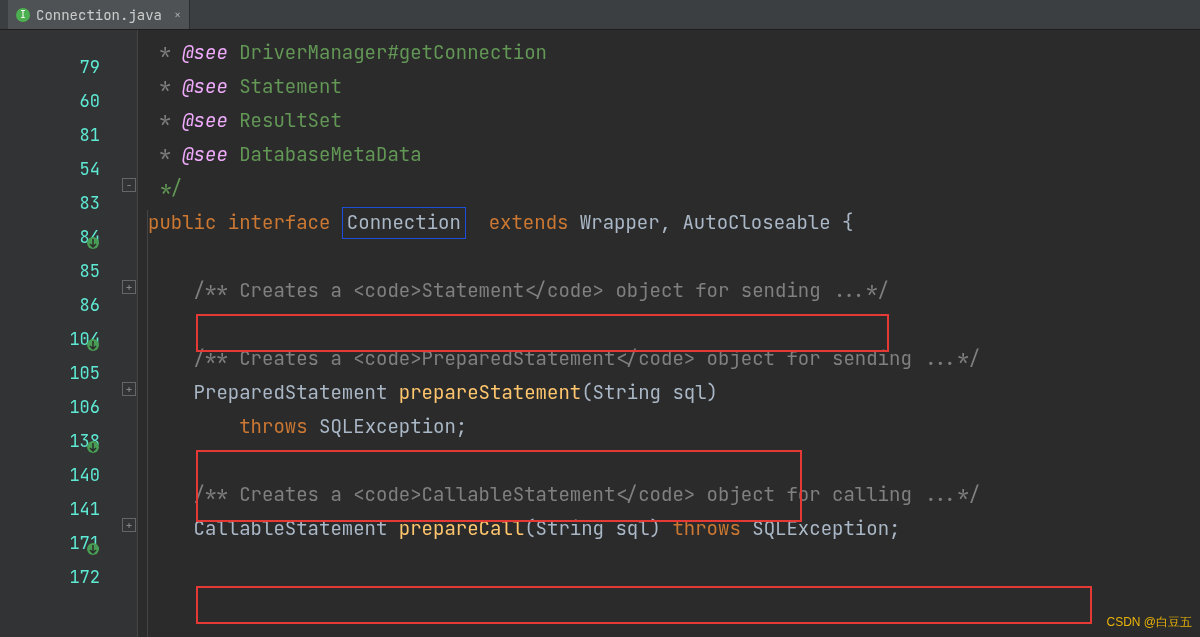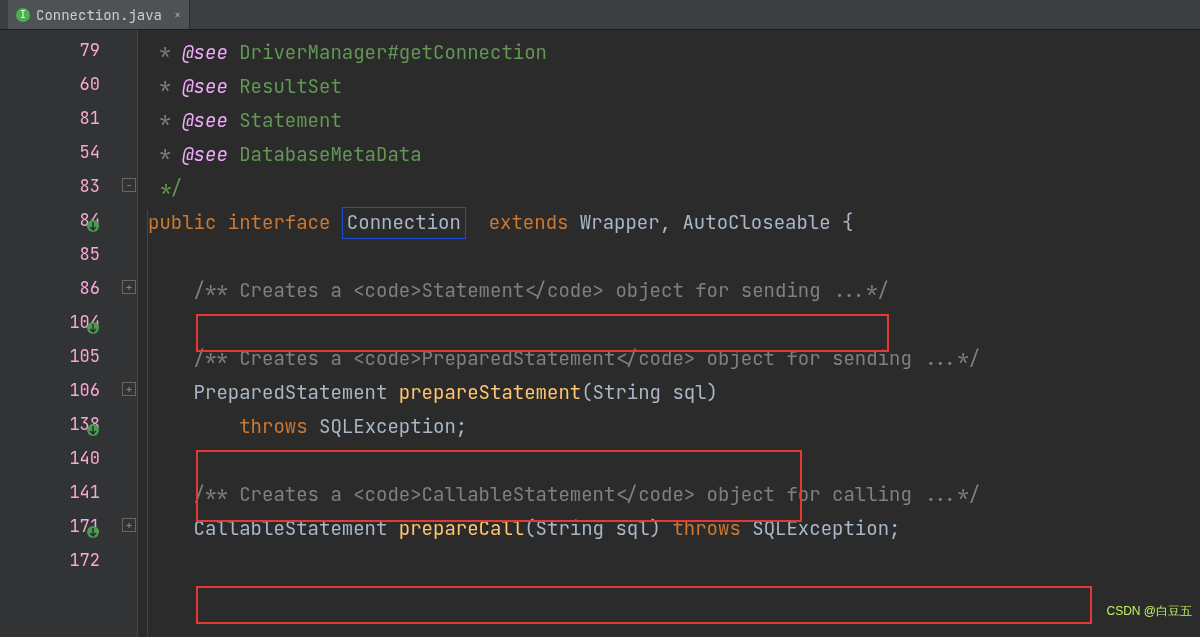--- a/index.html
+++ b/index.html
@@ -3,38 +3,38 @@
 <meta charset="utf-8">
 <style>
   * { margin:0; padding:0; box-sizing:border-box; }
   html,body { width:1200px; height:637px; background:#2b2b2b; font-family:"JetBrains Mono","Consolas",monospace; font-size:18px; overflow:hidden; }
   .tab-bar { height:30px; background:#3c3f41; display:flex; align-items:stretch; border-bottom:1px solid #1e1e1e; padding-left:8px;}
   .tab { background:#4e5254; color:#bbbbbb; display:flex; align-items:center; padding:0 8px; gap:6px; font-size:14px; border-right:1px solid #2b2b2b;}
   .tab.active { background:#4e5254; color:#cccccc; }
   .tab .file-icon { width:14px; height:14px; border-radius:50%; background:#4caf50; display:flex; align-items:center; justify-content:center; font-size:10px; color:#fff; }
   .tab .close { color:#aaa; font-size:12px; margin-left:6px;}
   .editor { display:flex; height:calc(637px - 30px); background:#2b2b2b; }
-  .gutter { width:120px; background:#313335; color:#f9a8d4; text-align:right; padding-top:3px; user-select:none; position:relative;}
+  .gutter { width:120px; background:#313335; color:#5eead4; text-align:right; padding-top:20px; user-select:none; position:relative;}
   .gutter-line { height:34px; line-height:34px; padding-right:20px; font-size:17px; position:relative;}
   .gutter-arrow { position:absolute; left:85px; top:8px; width:16px; height:16px; }
   .gutter-arrow svg { width:16px; height:16px; }
   .fold-col { width:18px; background:#313335; border-right:1px solid #444; padding-top:6px; position:relative;}
   .fold-mark { position:absolute; left:2px; width:14px; height:14px; border:1px solid #666; color:#888; font-size:11px; line-height:12px; text-align:center;}
   .code { flex:1; padding-top:6px; padding-left:10px; position:relative; color:#a9b7c6;}
   .line { height:34px; line-height:34px; white-space:pre; font-size:19px; letter-spacing:0px;}
   .c-comment { color:#808080; }
   .c-doctag { color:#f0abfc; font-style:italic;}
   .c-docplain { color:#629755; }
   .c-keyword { color:#cc7832; }
   .c-type { color:#a9b7c6; }
   .c-method { color:#ffc66d; }
   .c-paren { color:#a9b7c6; }
   .hlbox { border:1px solid #1d4ed8; padding:0px 4px 0px 4px; display:inline-block; line-height:30px;}
   .hlbox-multi { border:2px solid #e53935; position:absolute;}
-  .watermark { position:absolute; right:8px; bottom:17px; color:#bef264; font-size:12px; font-family:sans-serif;}
+  .watermark { position:absolute; right:8px; bottom:6px; color:#eab308; font-size:12px; font-family:sans-serif;}
   .bracket-guide { position:absolute; left:9px; top:180px; bottom:0; width:1px; background:#444;}
 </style>
 </head>
 <body>
 
 <div class="tab-bar">
   <div class="tab active">
     <span class="file-icon">I</span>
     <span>Connection.java</span>
     <span class="close">×</span>
@@ -86,22 +86,22 @@
     <div class="fold-mark" style="top:148px">−</div>
     <div class="fold-mark" style="top:250px">+</div>
     <div class="fold-mark" style="top:352px">+</div>
     <div class="fold-mark" style="top:488px">+</div>
   </div>
 
   <div class="code">
     <div class="bracket-guide"></div>
 
     <div class="line"><span class="c-comment"> * </span><span class="c-doctag">@see</span><span class="c-docplain"> DriverManager#getConnection</span></div>
+    <div class="line"><span class="c-comment"> * </span><span class="c-doctag">@see</span><span class="c-docplain"> Statement</span></div>
     <div class="line"><span class="c-comment"> * </span><span class="c-doctag">@see</span><span class="c-docplain"> ResultSet</span></div>
-    <div class="line"><span class="c-comment"> * </span><span class="c-doctag">@see</span><span class="c-docplain"> Statement</span></div>
     <div class="line"><span class="c-comment"> * </span><span class="c-doctag">@see</span><span class="c-docplain"> DatabaseMetaData</span></div>
     <div class="line"><span class="c-docplain"> */</span></div>
 
     <div class="line"><span class="c-keyword">public </span><span class="c-keyword">interface </span><span class="hlbox"><span class="c-type">Connection</span></span><span class="c-keyword">  extends </span><span class="c-type">Wrapper, AutoCloseable {</span></div>
 
     <div class="line"></div>
 
     <div class="line">    <span class="c-comment">/** Creates a &lt;code&gt;Statement&lt;/code&gt; object for sending ...*/</span></div>
     <div class="line"></div>
 

